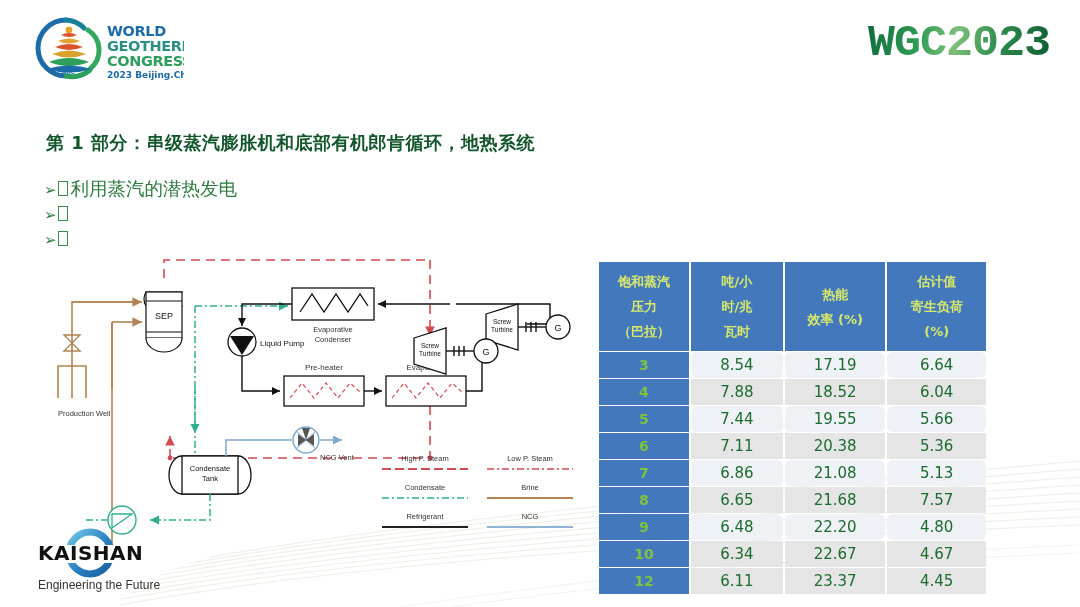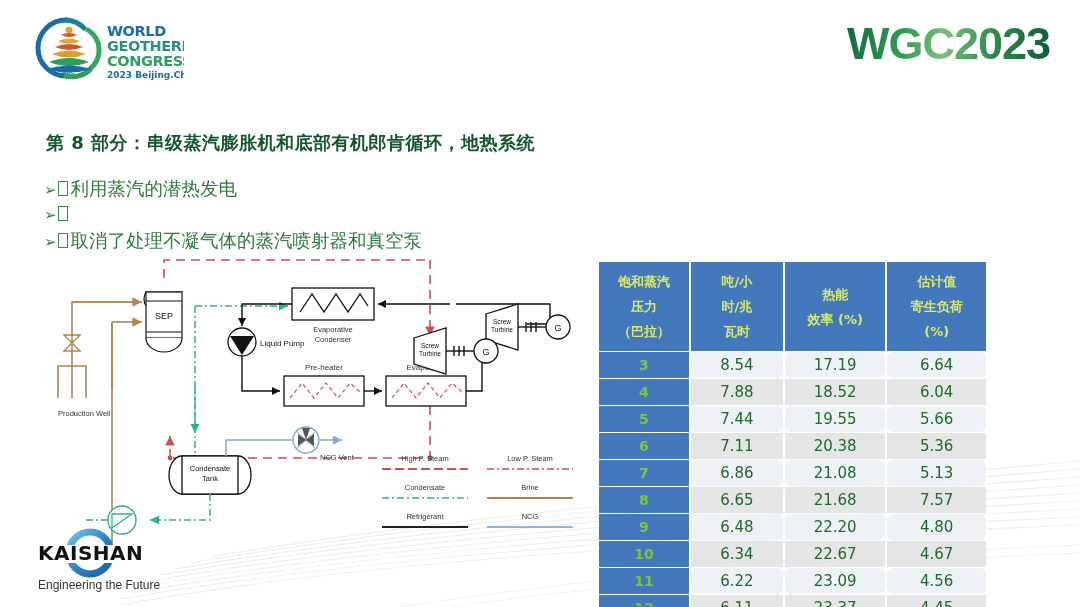--- a/index.html
+++ b/index.html
@@ -13,21 +13,21 @@
   .slide{position:relative;width:1080px;height:607px;background:#fff;overflow:hidden;}
 
   
   .bg-swoosh{position:absolute;left:0;bottom:0;width:1080px;height:190px;pointer-events:none;z-index:0;}
 
   
   .wgc-logo{position:absolute;left:24px;top:12px;width:160px;height:72px;z-index:3;}
   .wgc-title{
     position:absolute;right:30px;top:18px;z-index:3;
     font-size:45px;font-weight:bold;letter-spacing:-1px;
-    font-family:Liberation Sans, sans-serif;
+    font-family:Liberation Mono, monospace;
     background:linear-gradient(100deg,#0f6b3a 0%,#2f9b55 28%,#7dbf7a 48%,#2f8d4e 70%,#0d5c33 100%);
     -webkit-background-clip:text;background-clip:text;color:transparent;
   }
 
   
   .sec-title{
     position:absolute;left:46px;top:131px;z-index:3;
     font-size:18px;font-weight:bold;color:#14562b;
     font-family:"DejaVu Sans","Liberation Sans",sans-serif;
     letter-spacing:.5px;white-space:nowrap;
@@ -114,36 +114,35 @@
     <text x="44" y="62" font-size="5.5" font-weight="bold" fill="#1b6ca8" text-anchor="middle" font-family="Liberation Sans, sans-serif">WGC</text>
 
     <text x="83" y="24" font-size="14.5" font-weight="bold" fill="#1b6ca8" font-family="DejaVu Sans, sans-serif" letter-spacing="-0.4">WORLD</text>
     <text x="83" y="39" font-size="14.5" font-weight="bold" fill="#2a8f84" font-family="DejaVu Sans, sans-serif" letter-spacing="-0.4">GEOTHERMAL</text>
     <text x="83" y="54" font-size="14.5" font-weight="bold" fill="#2e9e5b" font-family="DejaVu Sans, sans-serif" letter-spacing="-0.4">CONGRESS</text>
     <text x="83" y="66" font-size="9" font-weight="bold" fill="#1b6ca8" font-family="DejaVu Sans, sans-serif">2023 Beijing.China</text>
   </svg>
 
   <div class="wgc-title">WGC2023</div>
 
-  <div class="sec-title">第 8 部分：串级蒸汽膨胀机和底部有机郎肯循环，地热系统</div>
+  <div class="sec-title">第 1 部分：串级蒸汽膨胀机和底部有机郎肯循环，地热系统</div>
 
   <div class="bullets">
     <div class="bullet">
       <span class="arw">➢</span>
       <span class="tofu"></span>
       <span>利用蒸汽的潜热发电</span>
     </div>
     <div class="bullet">
       <span class="arw">➢</span>
       <span class="tofu"></span>
     </div>
     <div class="bullet">
       <span class="arw">➢</span>
       <span class="tofu"></span>
-      <span>取消了处理不凝气体的蒸汽喷射器和真空泵</span>
     </div>
   </div>
 
   <svg class="diagram" viewBox="0 0 560 290">
     <defs>
       <marker id="arrBlk" markerWidth="7" markerHeight="7" refX="6" refY="3" orient="auto">
         <path d="M0,0 L6,3 L0,6 z" fill="#111"></path>
       </marker>
       <marker id="arrBrn" markerWidth="7" markerHeight="7" refX="6" refY="3" orient="auto">
         <path d="M0,0 L6,3 L0,6 z" fill="#b08452"></path>
@@ -392,26 +391,20 @@
           <td class="val">6.48</td>
           <td class="val">22.20</td>
           <td class="val">4.80</td>
         </tr>
         <tr class="even">
           <td class="idx">10</td>
           <td class="val">6.34</td>
           <td class="val">22.67</td>
           <td class="val">4.67</td>
         </tr>
-        <tr class="odd">
-          <td class="idx">11</td>
-          <td class="val">6.22</td>
-          <td class="val">23.09</td>
-          <td class="val">4.56</td>
-        </tr>
         <tr class="even">
           <td class="idx">12</td>
           <td class="val">6.11</td>
           <td class="val">23.37</td>
           <td class="val">4.45</td>
         </tr>
       </tbody>
   </table>
 
 </div>

